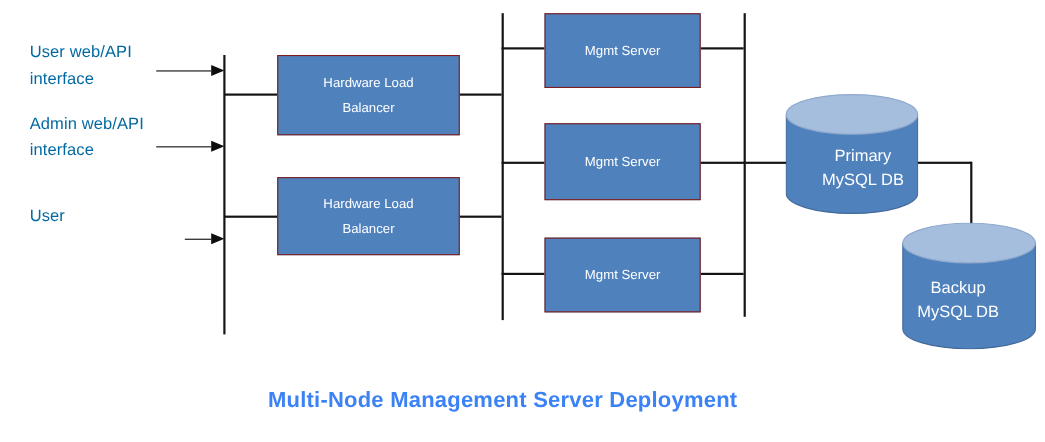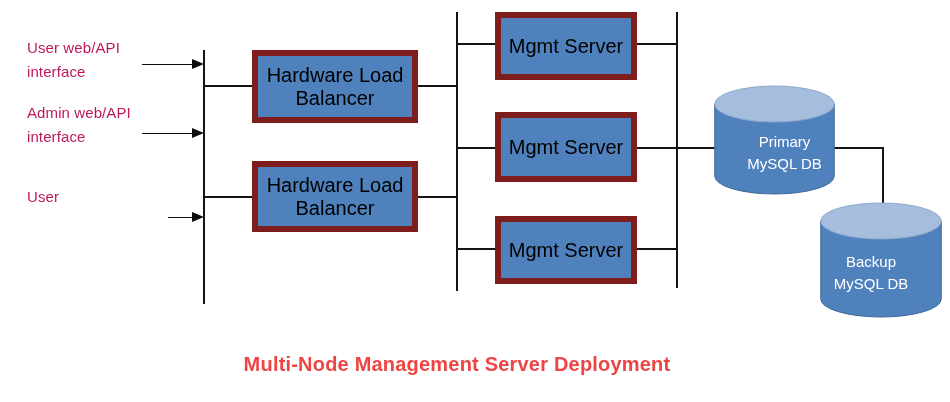--- a/index.html
+++ b/index.html
@@ -15,21 +15,21 @@
     background: #ffffff;
     overflow: hidden;
   }
   
   .input-label {
     position: absolute;
     left: 27px;
     width: 175px;
     font-size: 15px;
     line-height: 24px;
-    color: #be185d;
+    color: #0369a1;
     letter-spacing: 0.1px;
   }
   
   .arrow {
     position: absolute;
     height: 12px;
     display: flex;
     align-items: center;
   }
   .arrow-line {
@@ -52,29 +52,29 @@
   }
   .hline {
     position: absolute;
     height: 1.5px;
     background: #141414;
   }
   
   .node {
     position: absolute;
     background: #4f81bd;
-    border: 6px solid #7f1d1d;
+    border: 1px solid #7f1d1d;
     box-sizing: border-box;
-    color: #000000;
+    color: #ffffff;
     display: flex;
     flex-direction: column;
     align-items: center;
     justify-content: center;
     text-align: center;
-    font-size: 20px;
+    font-size: 12px;
     line-height: 23px;
   }
   
   .cylinder {
     position: absolute;
   }
   .cylinder svg {
     position: absolute;
     left: 0;
     top: 0;
@@ -98,21 +98,21 @@
   }
   
   .diagram-title {
     position: absolute;
     left: 0;
     top: 353px;
     width: 914px;
     text-align: center;
     font-size: 20px;
     font-weight: bold;
-    color: #ef4444;
+    color: #3b82f6;
     letter-spacing: 0.2px;
   }
 </style>
 </head>
 <body>
 
 <div class="canvas">
 
   <div class="input-label" style="top:36px;">
     <div>User web/API</div>

